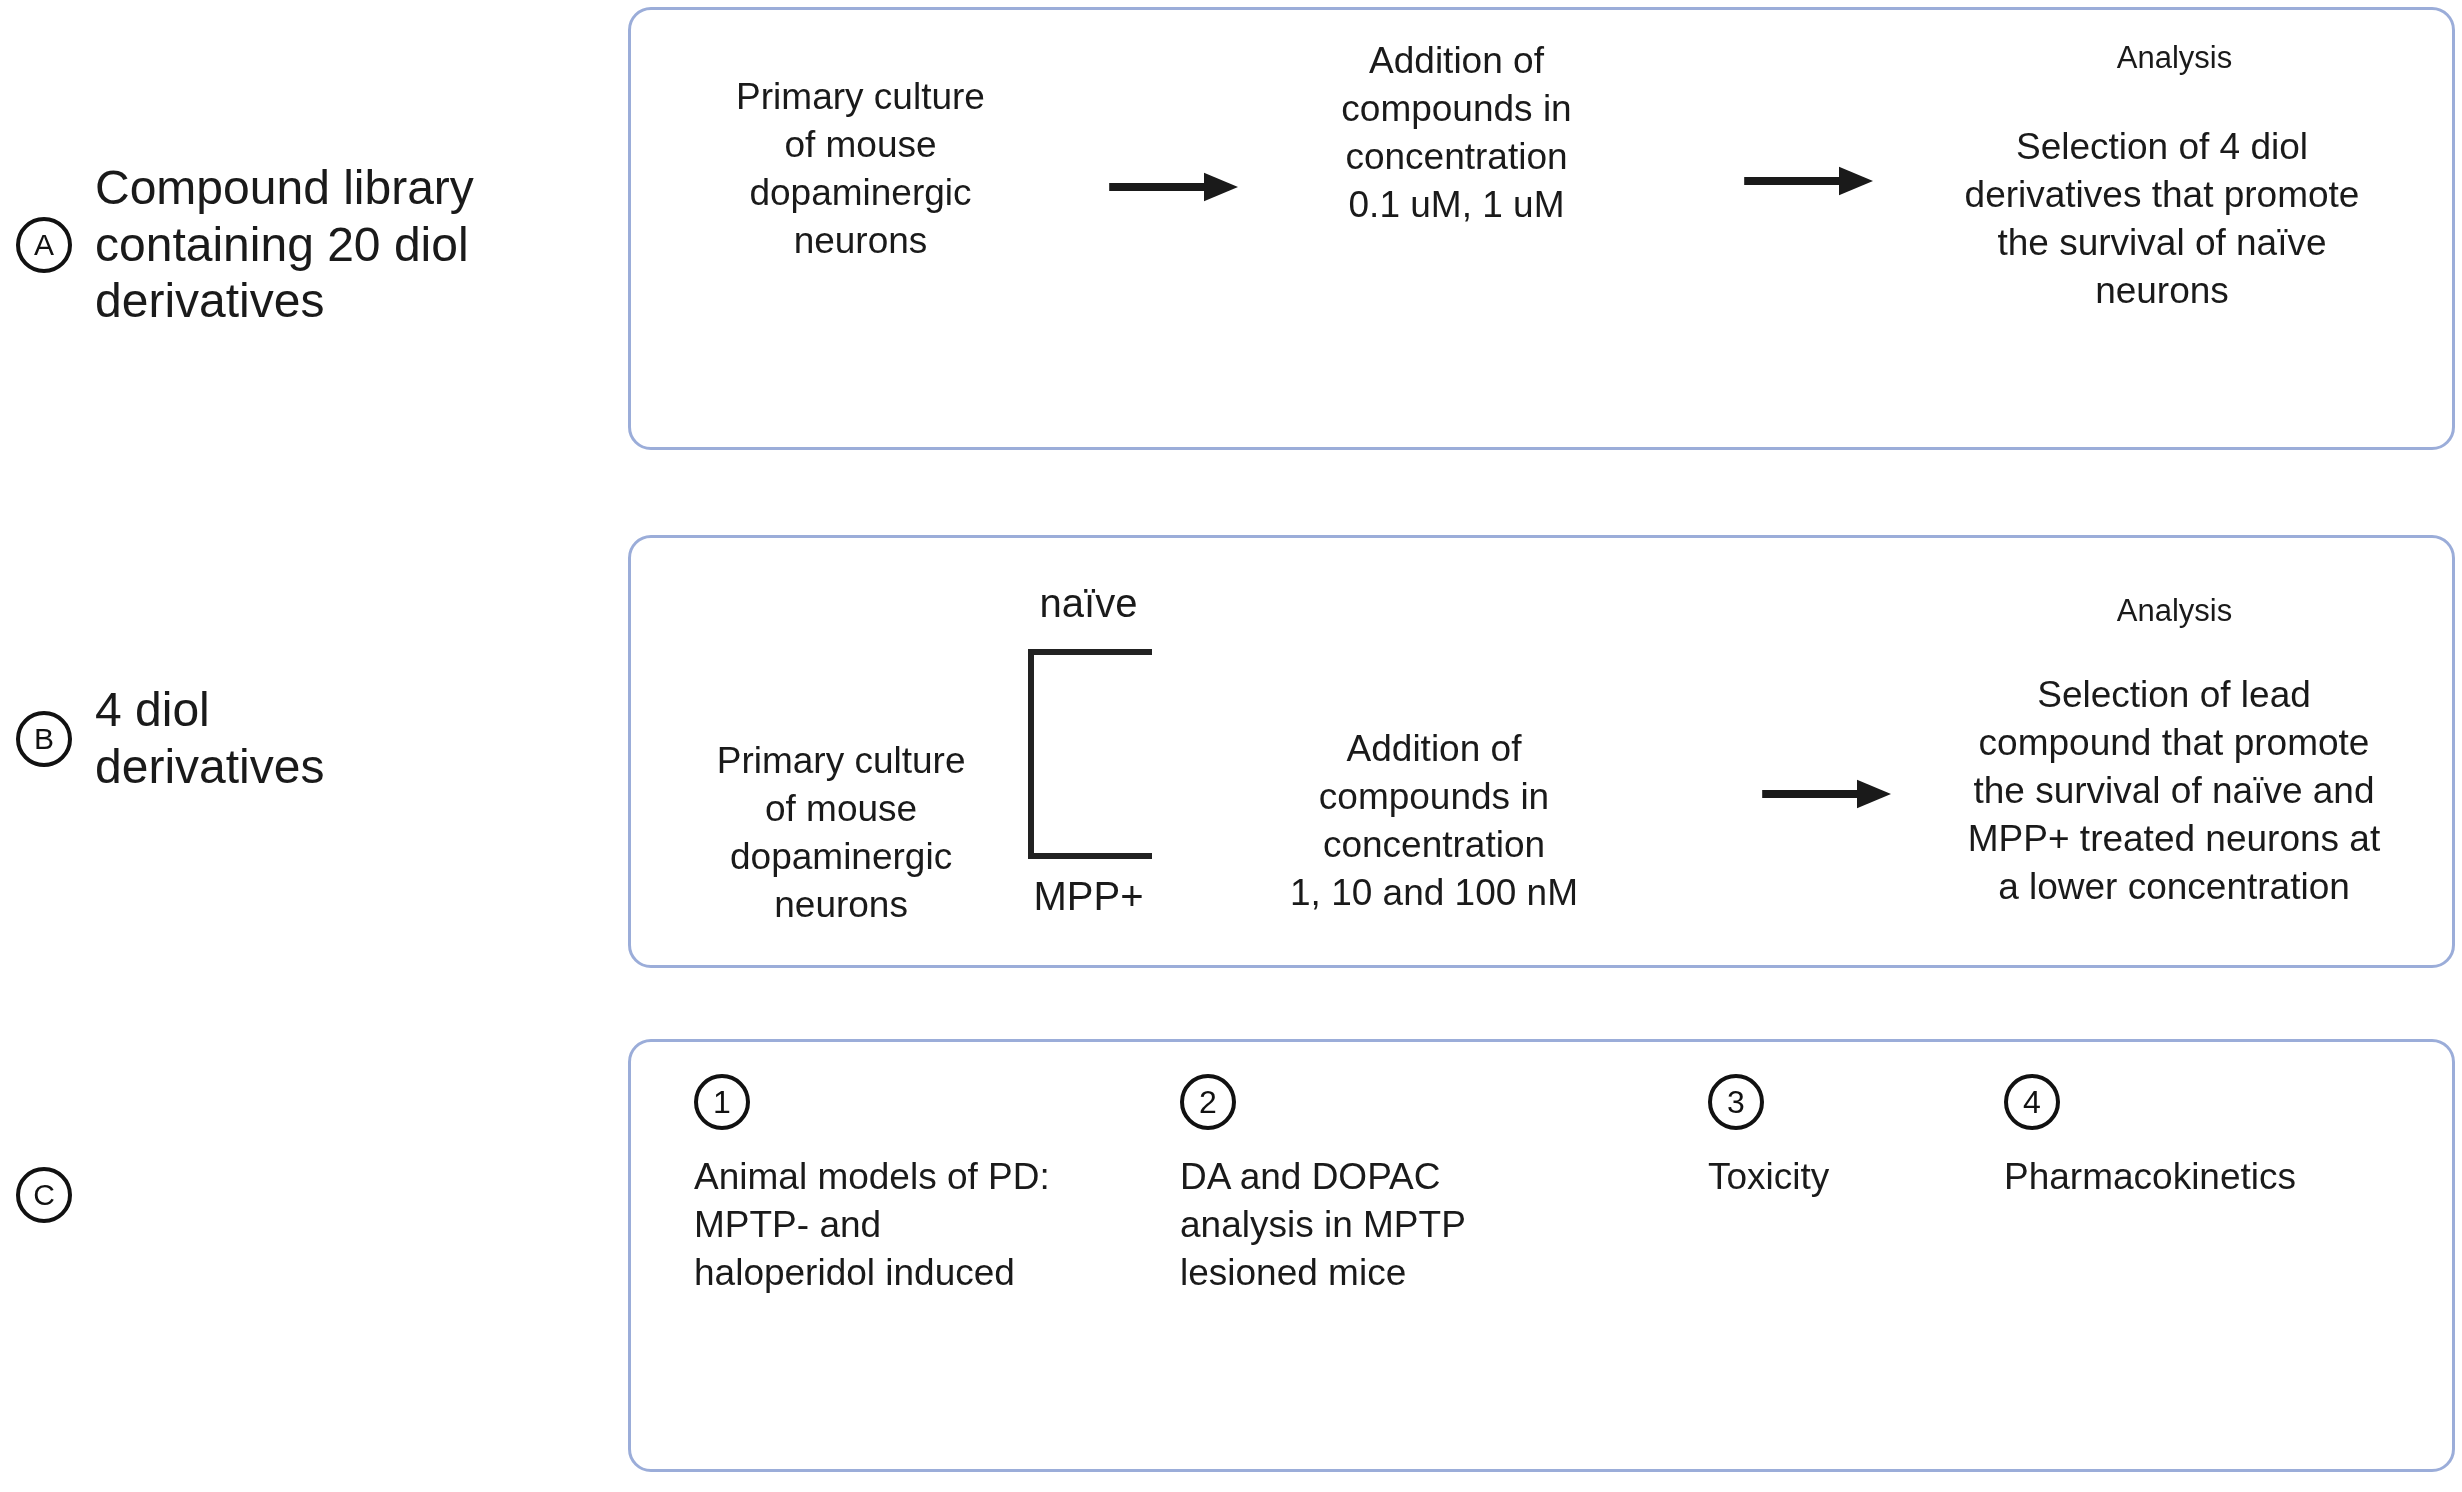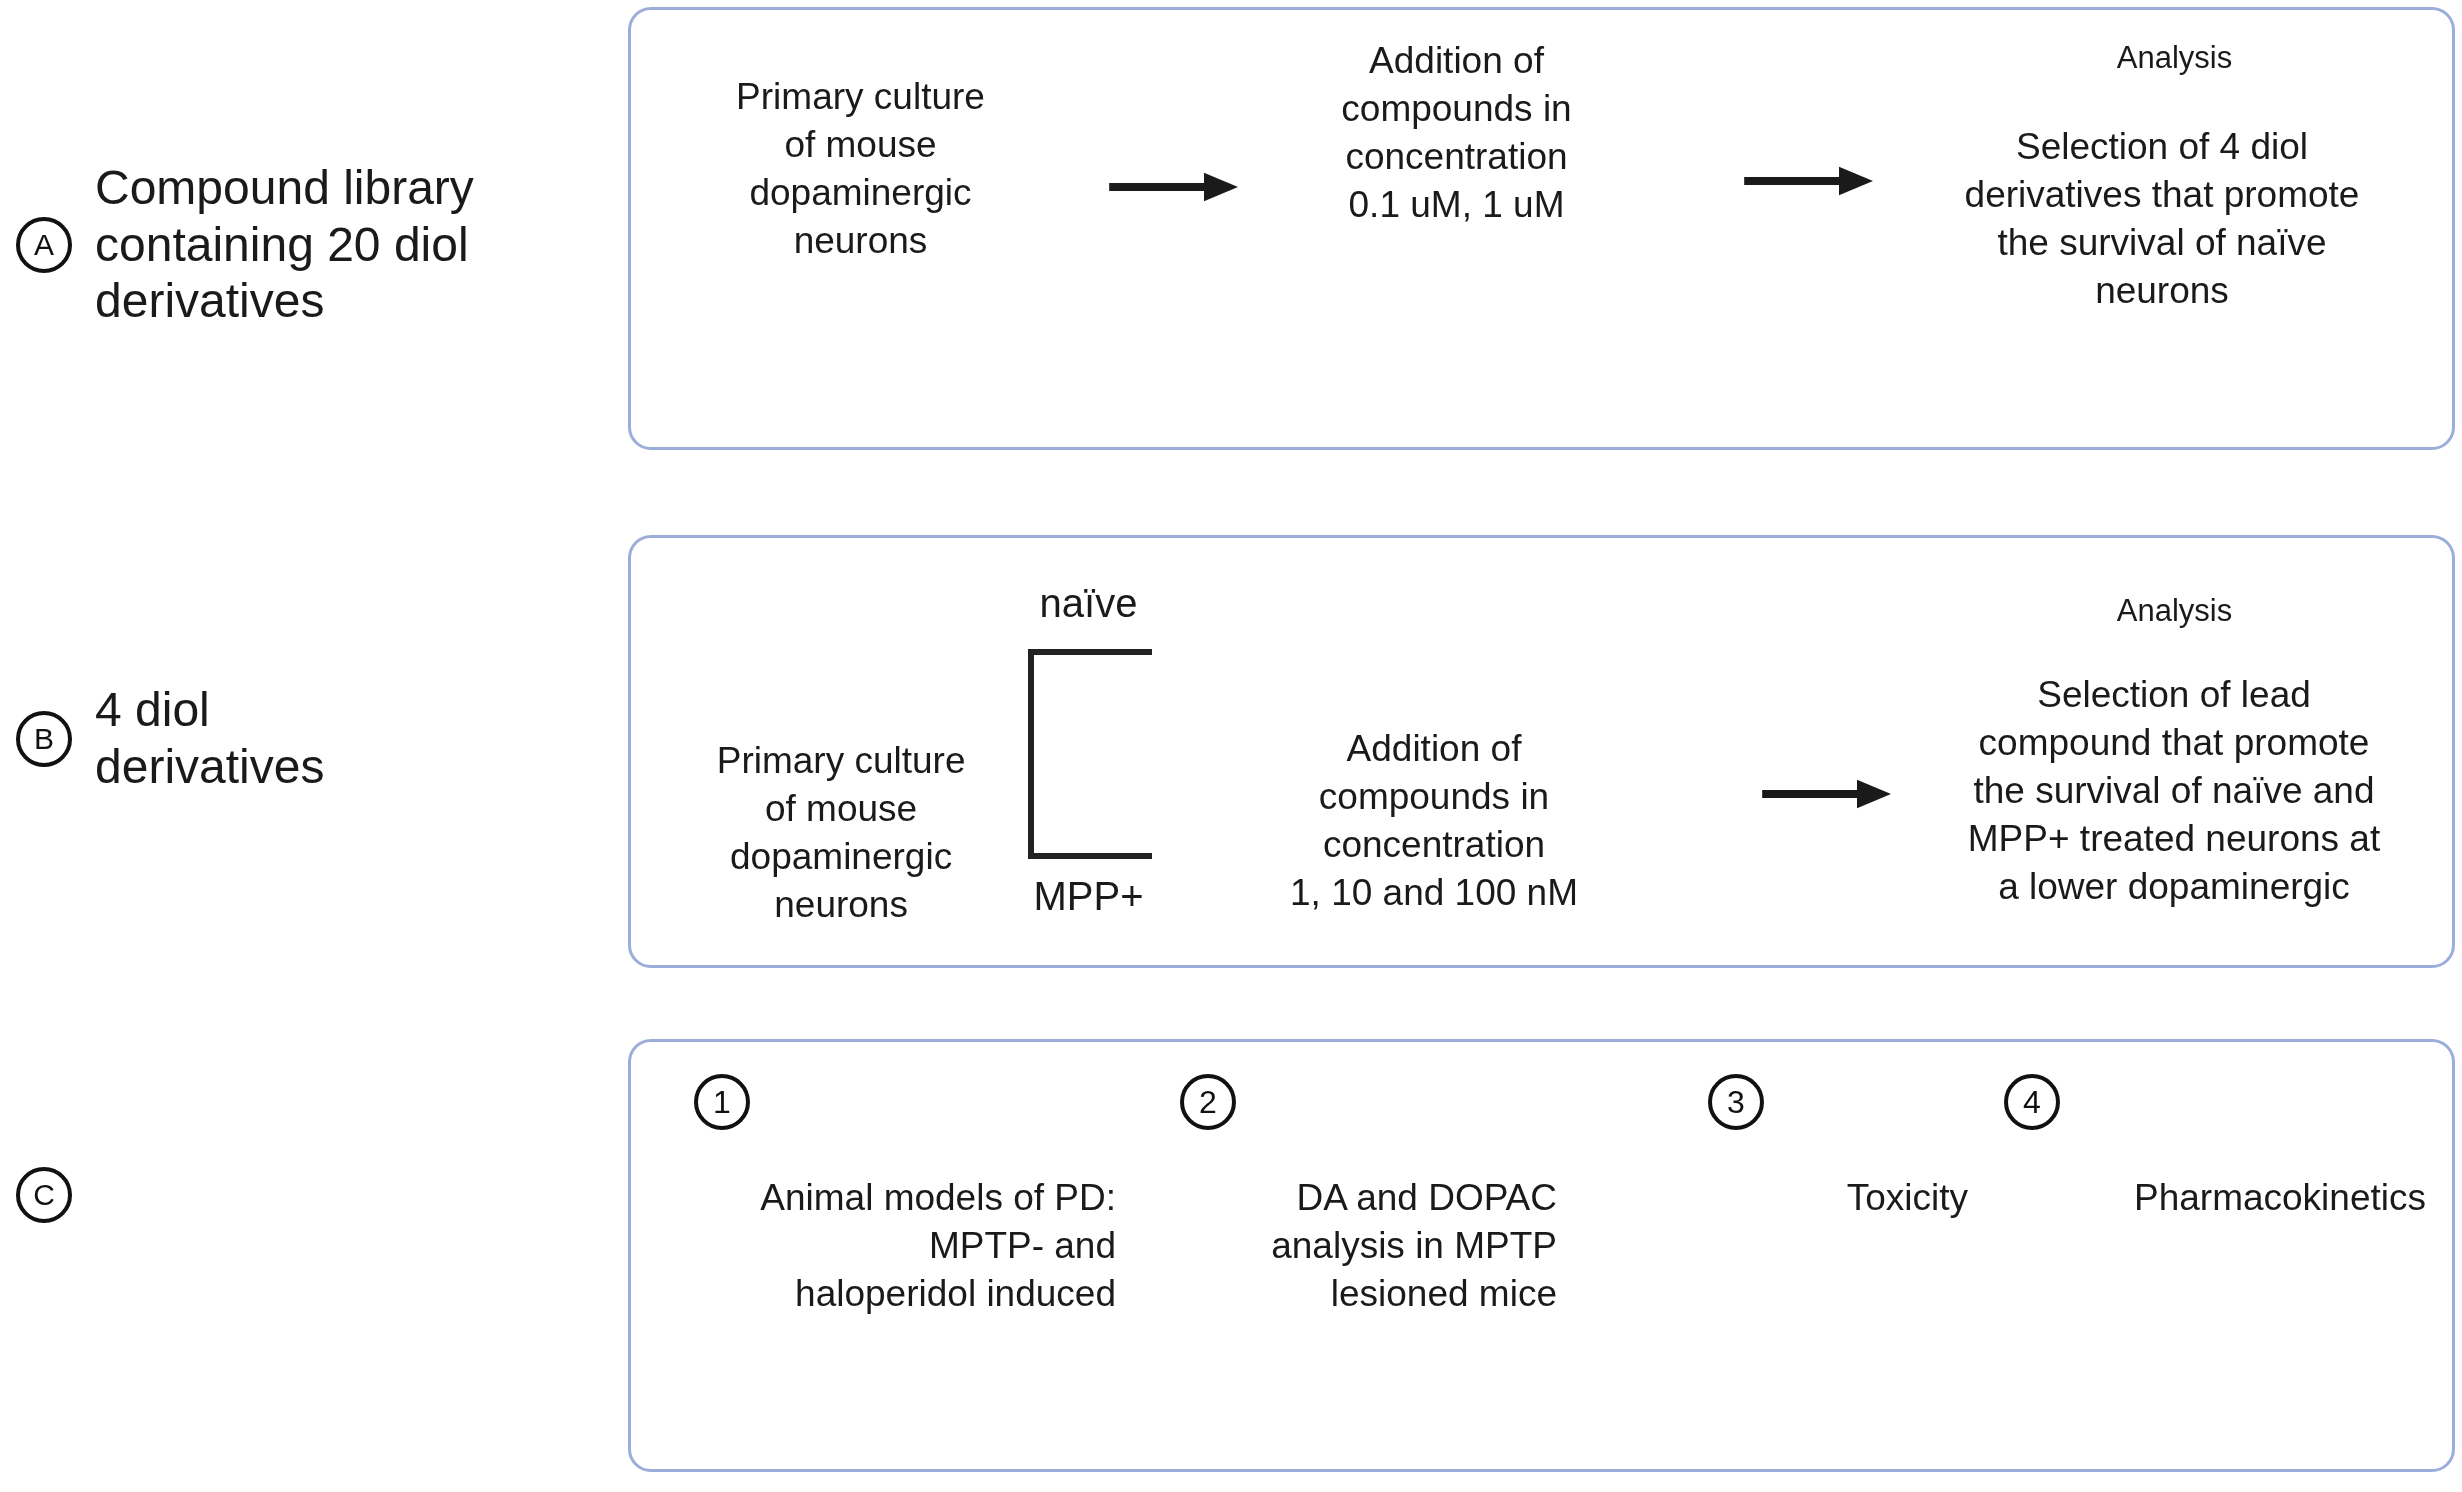--- a/index.html
+++ b/index.html
@@ -102,25 +102,25 @@
     display: flex;
     align-items: center;
     justify-content: center;
     font-size: 32px;
     line-height: 1;
     color: #111111;
     box-sizing: border-box;
     margin: 0 auto 0 0;
   }
   .step-text {
-    margin-top: 44px;
+    margin-top: 23px;
     font-size: 37px;
     line-height: 1.30;
     white-space: pre-line;
-    text-align: right;
+    text-align: left;
   }
 </style>
 </head>
 <body>
 
 <div class="row-label" style="left:16px; top:160px; width:574px;">
   <div class="badge">A</div>
   <div class="row-label-text">Compound library
 containing 20 diol
 derivatives</div>
@@ -188,21 +188,21 @@
       <line x1="2" y1="19" x2="112" y2="19" stroke="#1a1a1a" stroke-width="9"></line>
       <polygon points="108,3 146,19 108,35" fill="#1a1a1a"></polygon>
     </svg>
   </div>
 
   <div class="blk blk-head" style="left:1292px; top:54px; width:503px;">Analysis</div>
   <div class="blk blk-body" style="left:1274px; top:133px; width:538px;">Selection of lead
 compound that promote
 the survival of naïve and
 MPP+ treated neurons at
-a lower dopaminergic</div>
+a lower concentration</div>
 </div>
 
 <div class="row-label" style="left:16px; top:1167px; width:574px;">
   <div class="badge">C</div>
 </div>
 
 <div class="panel" style="left:628px; top:1039px; width:1827px; height:433px;">
 
   <div class="step" style="left:63px; top:32px; width:422px;">
     <div class="step-circle">1</div>

